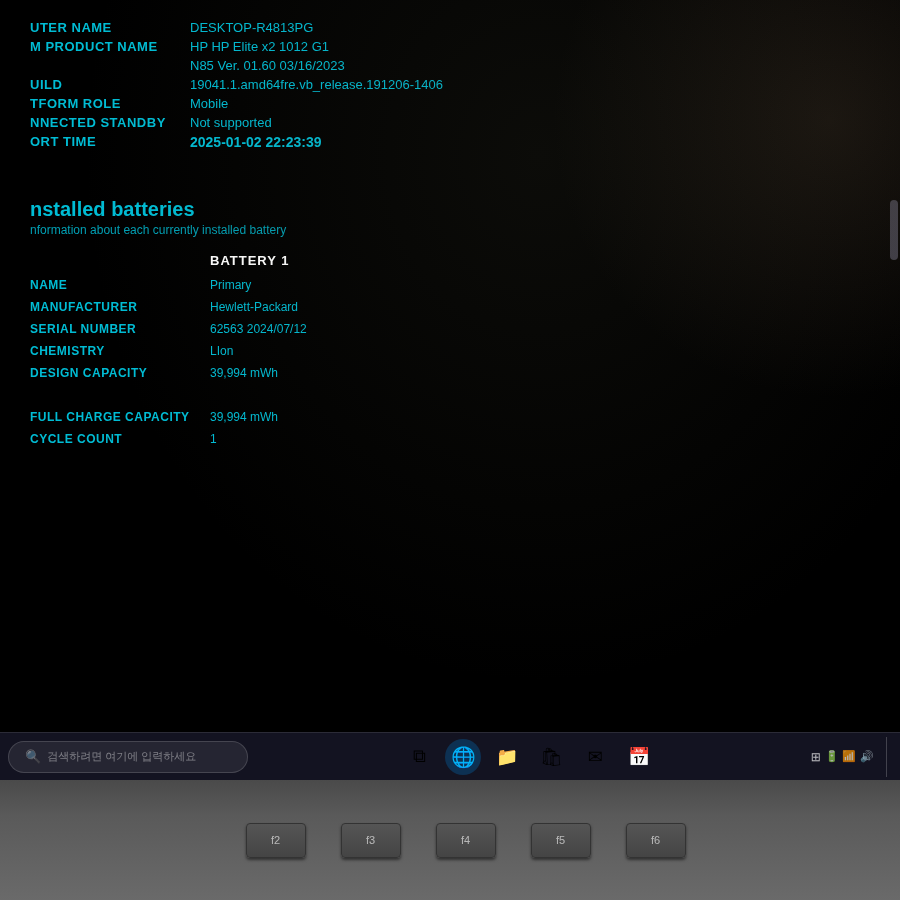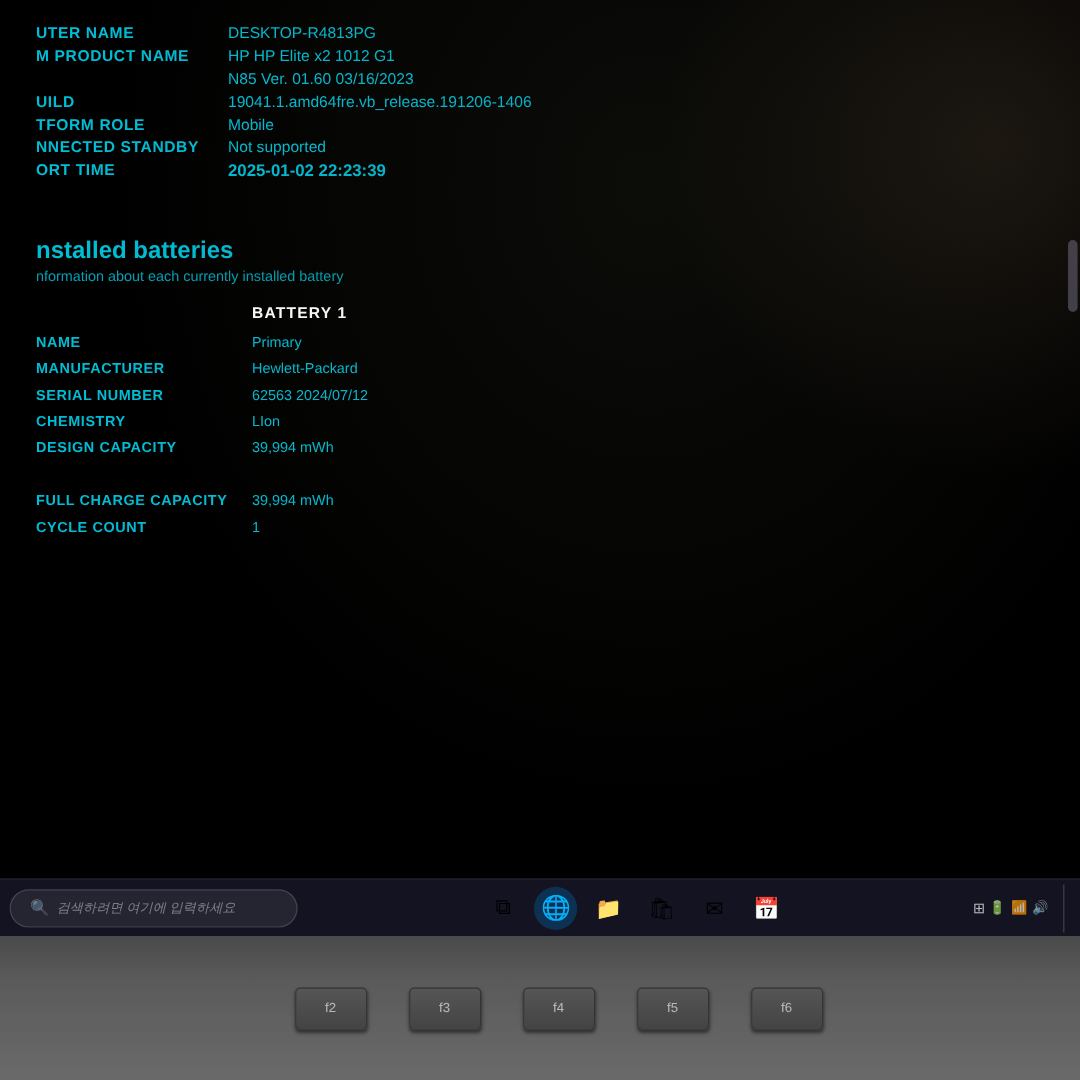--- a/index.html
+++ b/index.html
@@ -371,21 +371,21 @@
       </div>
 
       <div class="scrollbar-area">
         <div class="scrollbar-thumb"></div>
       </div>
 
       <div class="taskbar">
 
         <div class="taskbar-search">
           <span style="margin-right:6px; font-size:13px;">🔍</span>
-          <span style="font-size:11px; color:rgba(255,255,255,0.4);font-style:italic;">검색하려면 여기에 입력하세요</span>
+          <span style="font-size:11px; color:rgba(255,255,255,0.4);">검색하려면 여기에 입력하세요</span>
         </div>
 
         <div class="taskbar-center">
 
           <div class="taskbar-icon">
             <span>⧉</span>
           </div>
           <div class="taskbar-icon" style="background:rgba(0,120,200,0.3); border-radius:50%;">
             <span style="font-size:20px; color:#0078d4;">🌐</span>
           </div>

